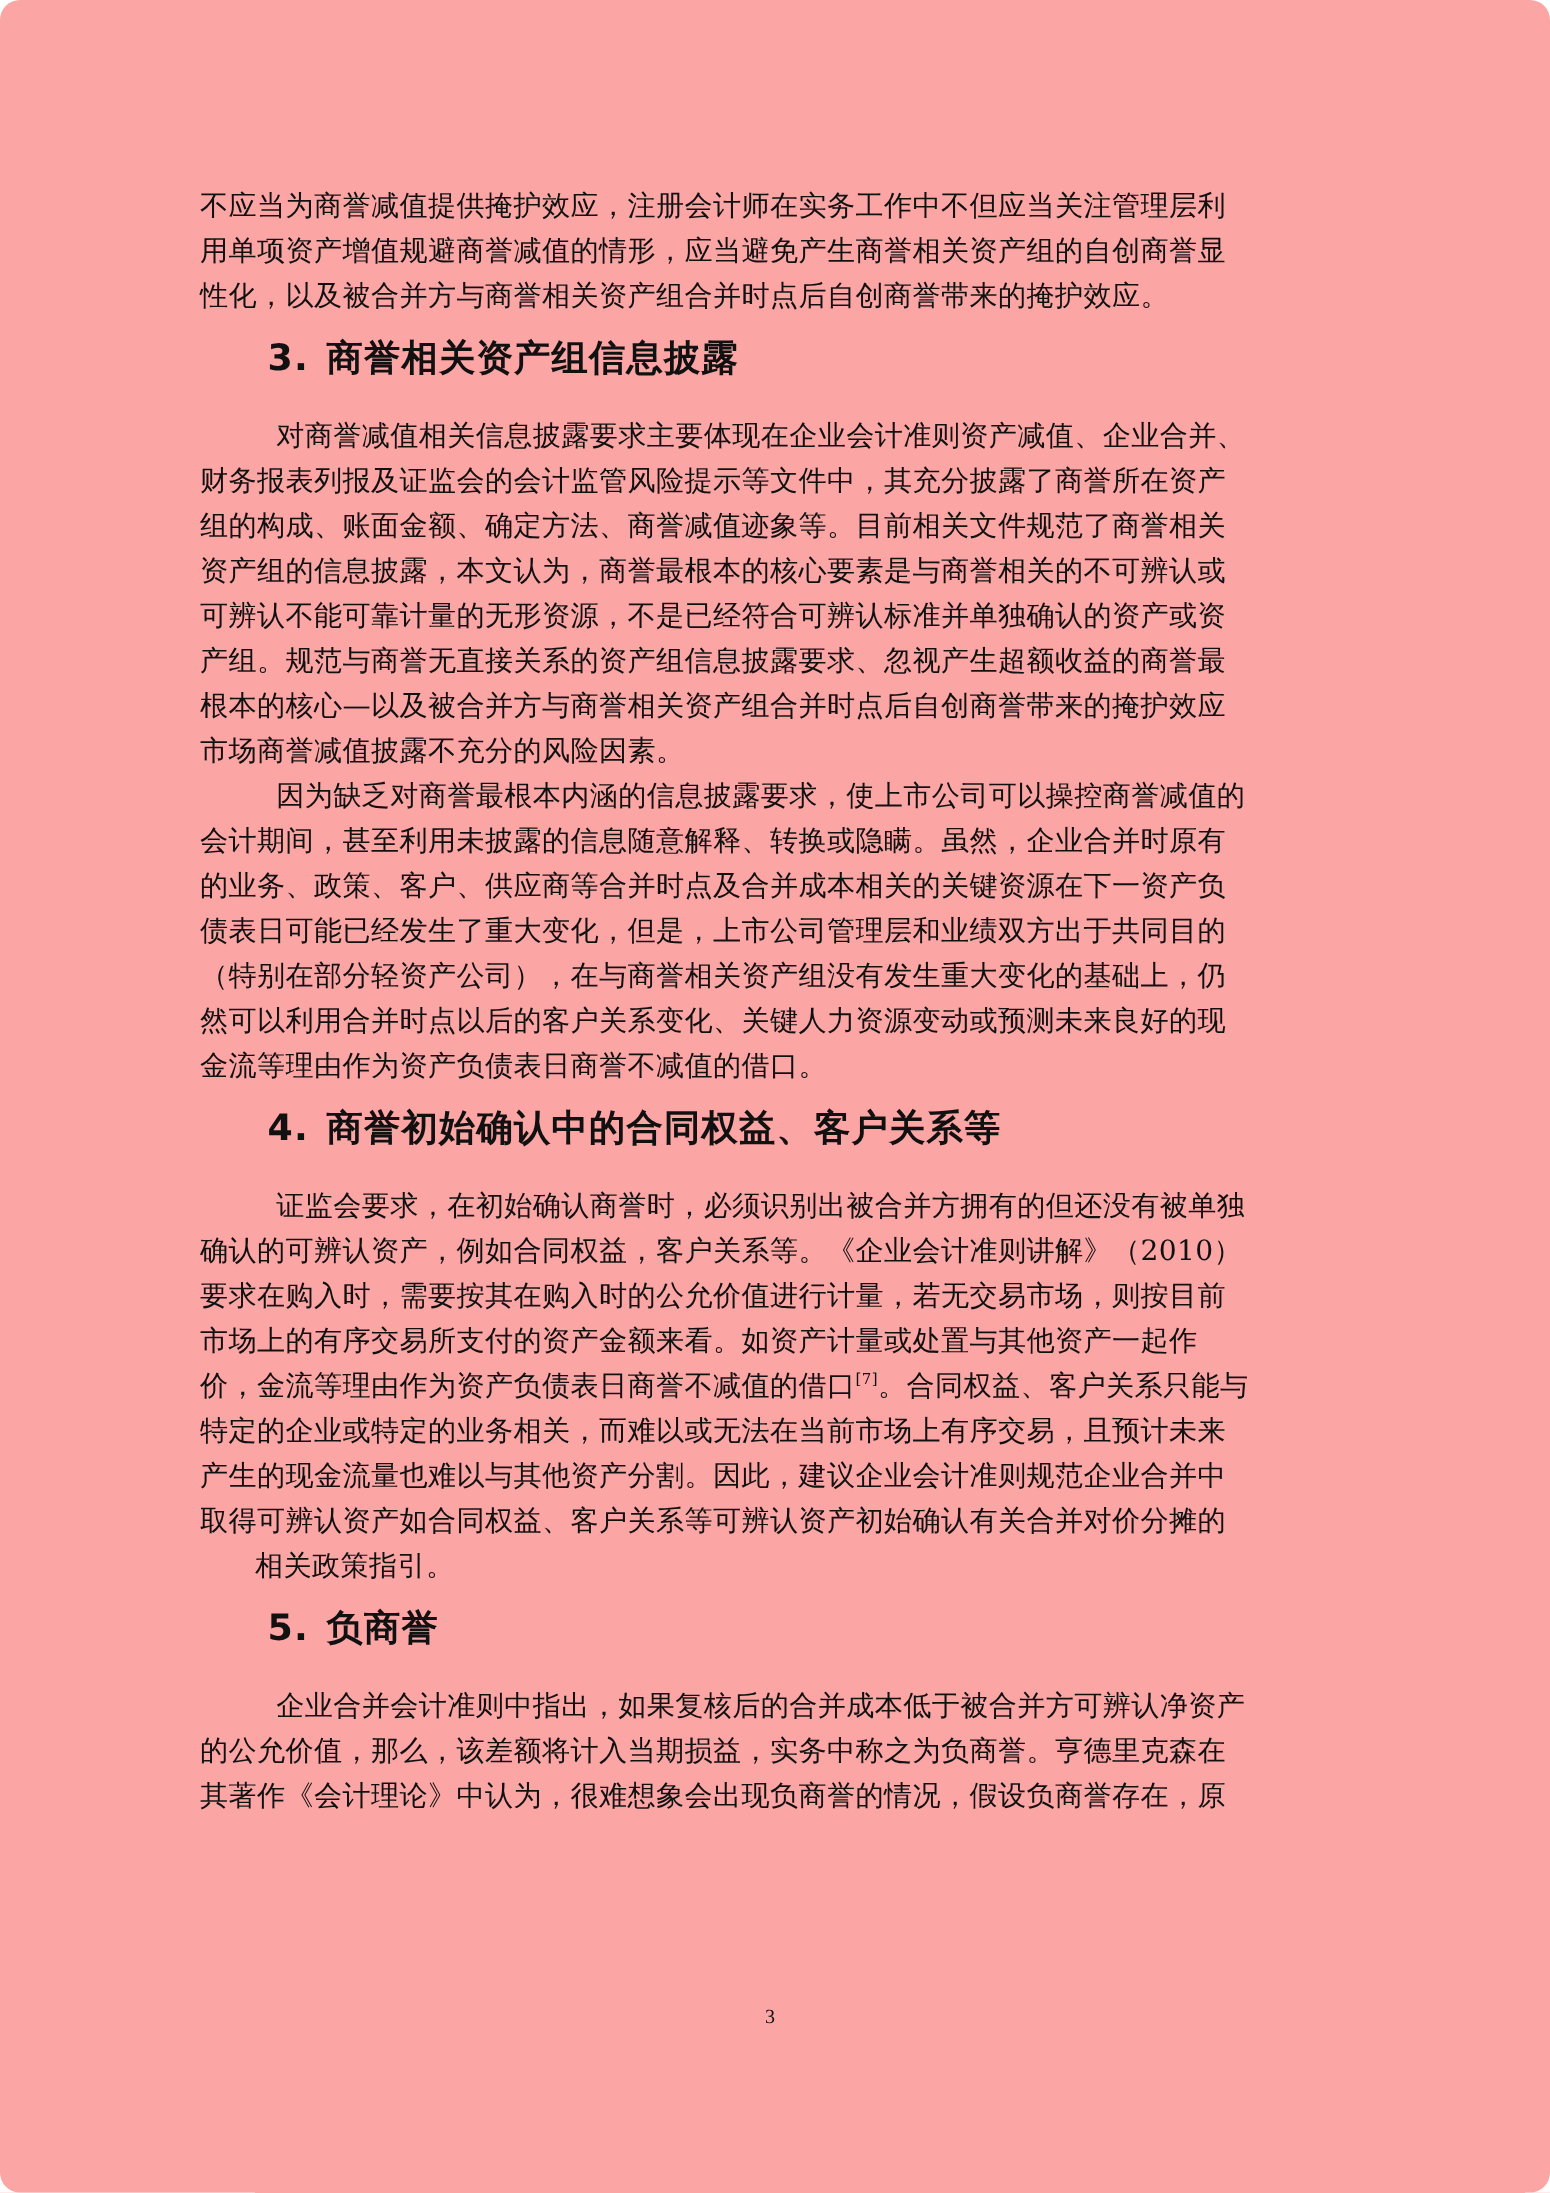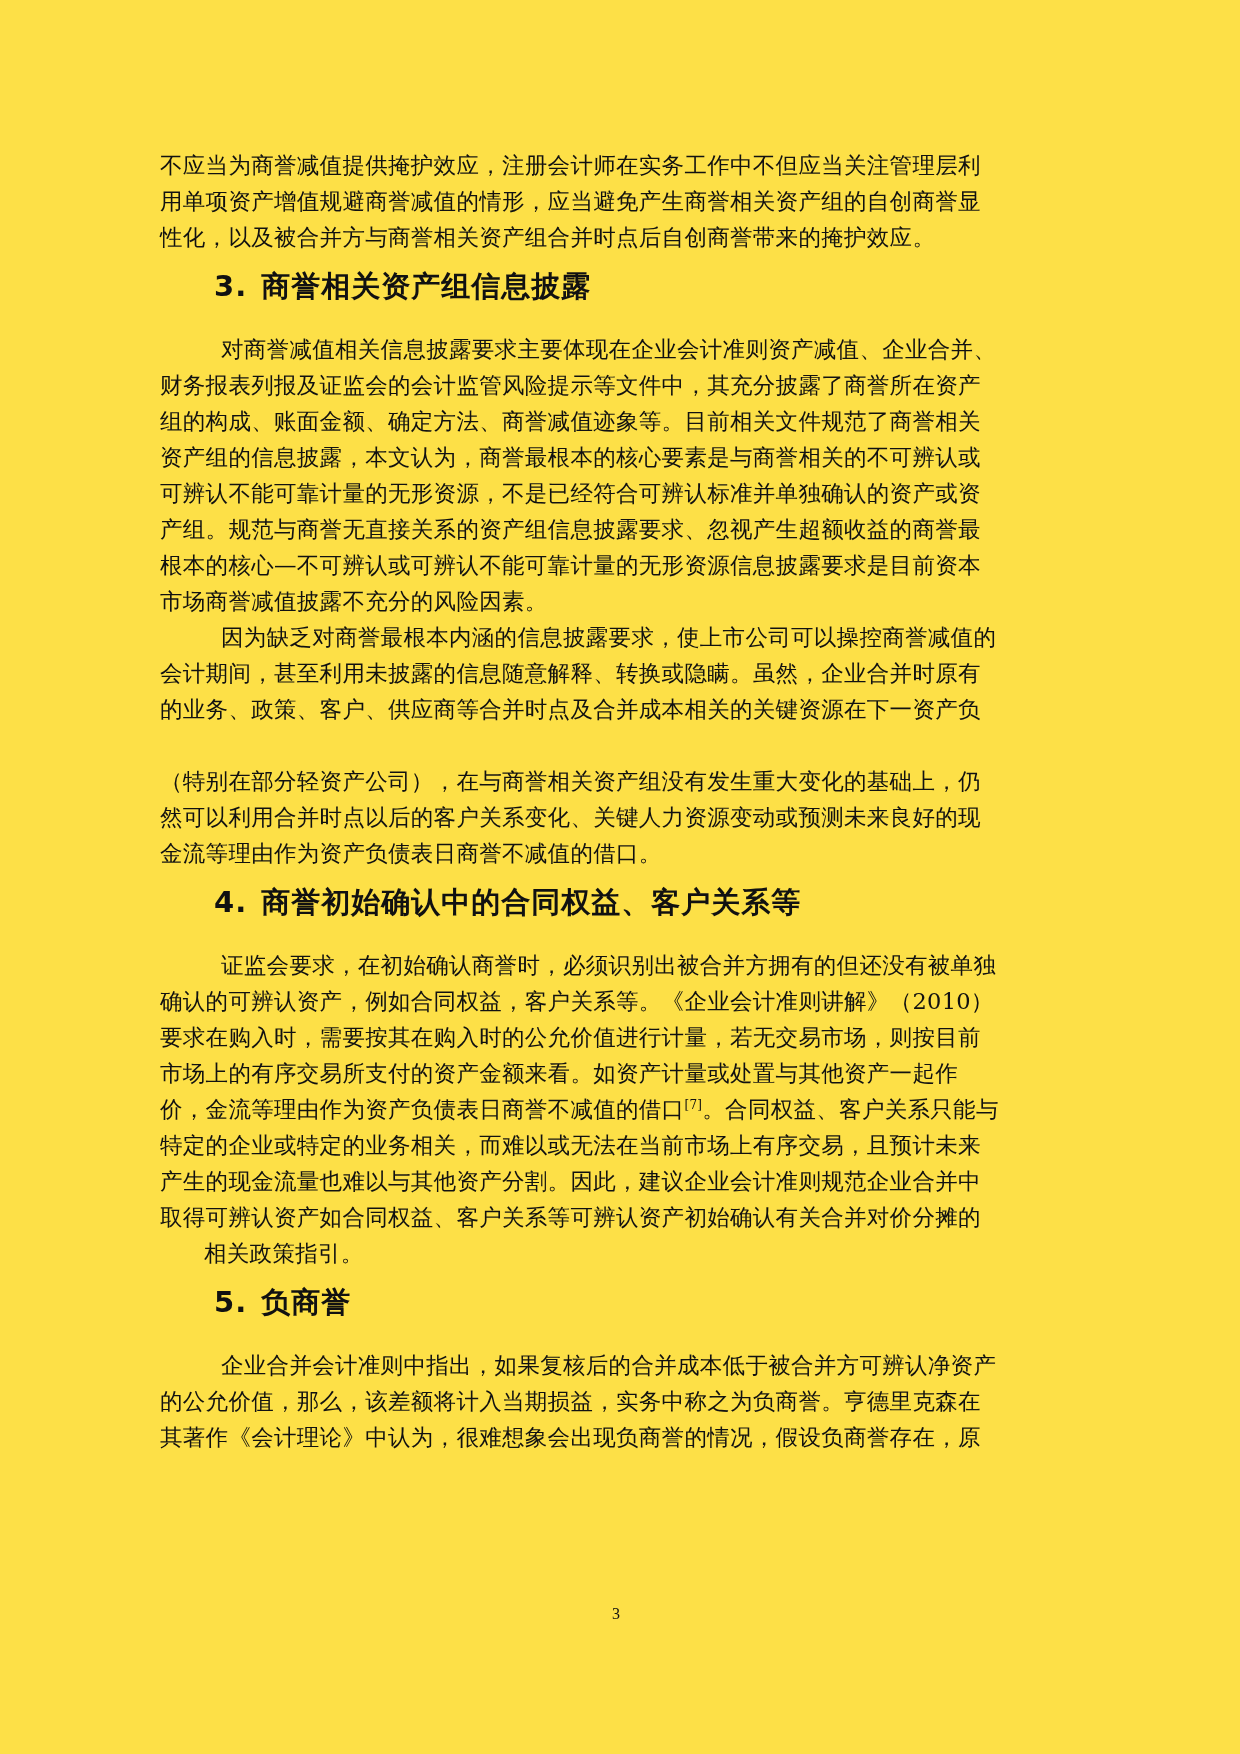--- a/index.html
+++ b/index.html
@@ -13,21 +13,22 @@
       position: relative;
       overflow: hidden;
       font-family: "DejaVu Serif", "Liberation Serif", serif;
       color: #111111;
     }
     .page {
       position: absolute;
       left: 0; top: 0;
       width: 1240px;
       height: 1754px;
-      background: #fde047;
+      background: #fca5a5;
+      border-radius: 16px;
     }
     .line {
       position: absolute;
       left: 160px;
       width: 830px;
       font-size: 22.5px;
       line-height: 30px;
       white-space: nowrap;
       letter-spacing: 0.3px;
     }
@@ -69,26 +70,27 @@
   <div class="heading" style="top:270px;">
     <span class="num">3.</span><span>商誉相关资产组信息披露</span>
   </div>
 
   <div class="line indent" style="top:334px;">对商誉减值相关信息披露要求主要体现在企业会计准则资产减值、企业合并、</div>
   <div class="line" style="top:370px;">财务报表列报及证监会的会计监管风险提示等文件中，其充分披露了商誉所在资产</div>
   <div class="line" style="top:406px;">组的构成、账面金额、确定方法、商誉减值迹象等。目前相关文件规范了商誉相关</div>
   <div class="line" style="top:442px;">资产组的信息披露，本文认为，商誉最根本的核心要素是与商誉相关的不可辨认或</div>
   <div class="line" style="top:478px;">可辨认不能可靠计量的无形资源，不是已经符合可辨认标准并单独确认的资产或资</div>
   <div class="line" style="top:514px;">产组。规范与商誉无直接关系的资产组信息披露要求、忽视产生超额收益的商誉最</div>
-  <div class="line" style="top:550px;">根本的核心—不可辨认或可辨认不能可靠计量的无形资源信息披露要求是目前资本</div>
+  <div class="line" style="top:550px;">根本的核心—以及被合并方与商誉相关资产组合并时点后自创商誉带来的掩护效应</div>
   <div class="line" style="top:586px;">市场商誉减值披露不充分的风险因素。</div>
 
   <div class="line indent" style="top:622px;">因为缺乏对商誉最根本内涵的信息披露要求，使上市公司可以操控商誉减值的</div>
   <div class="line" style="top:658px;">会计期间，甚至利用未披露的信息随意解释、转换或隐瞒。虽然，企业合并时原有</div>
   <div class="line" style="top:694px;">的业务、政策、客户、供应商等合并时点及合并成本相关的关键资源在下一资产负</div>
+  <div class="line" style="top:730px;">债表日可能已经发生了重大变化，但是，上市公司管理层和业绩双方出于共同目的</div>
   <div class="line" style="top:766px;">（特别在部分轻资产公司），在与商誉相关资产组没有发生重大变化的基础上，仍</div>
   <div class="line" style="top:802px;">然可以利用合并时点以后的客户关系变化、关键人力资源变动或预测未来良好的现</div>
   <div class="line" style="top:838px;">金流等理由作为资产负债表日商誉不减值的借口。</div>
 
   <div class="heading" style="top:886px;">
     <span class="num">4.</span><span>商誉初始确认中的合同权益、客户关系等</span>
   </div>
 
   <div class="line indent" style="top:950px;">证监会要求，在初始确认商誉时，必须识别出被合并方拥有的但还没有被单独</div>
   <div class="line" style="top:986px;">确认的可辨认资产，例如合同权益，客户关系等。《企业会计准则讲解》（2010）</div>

